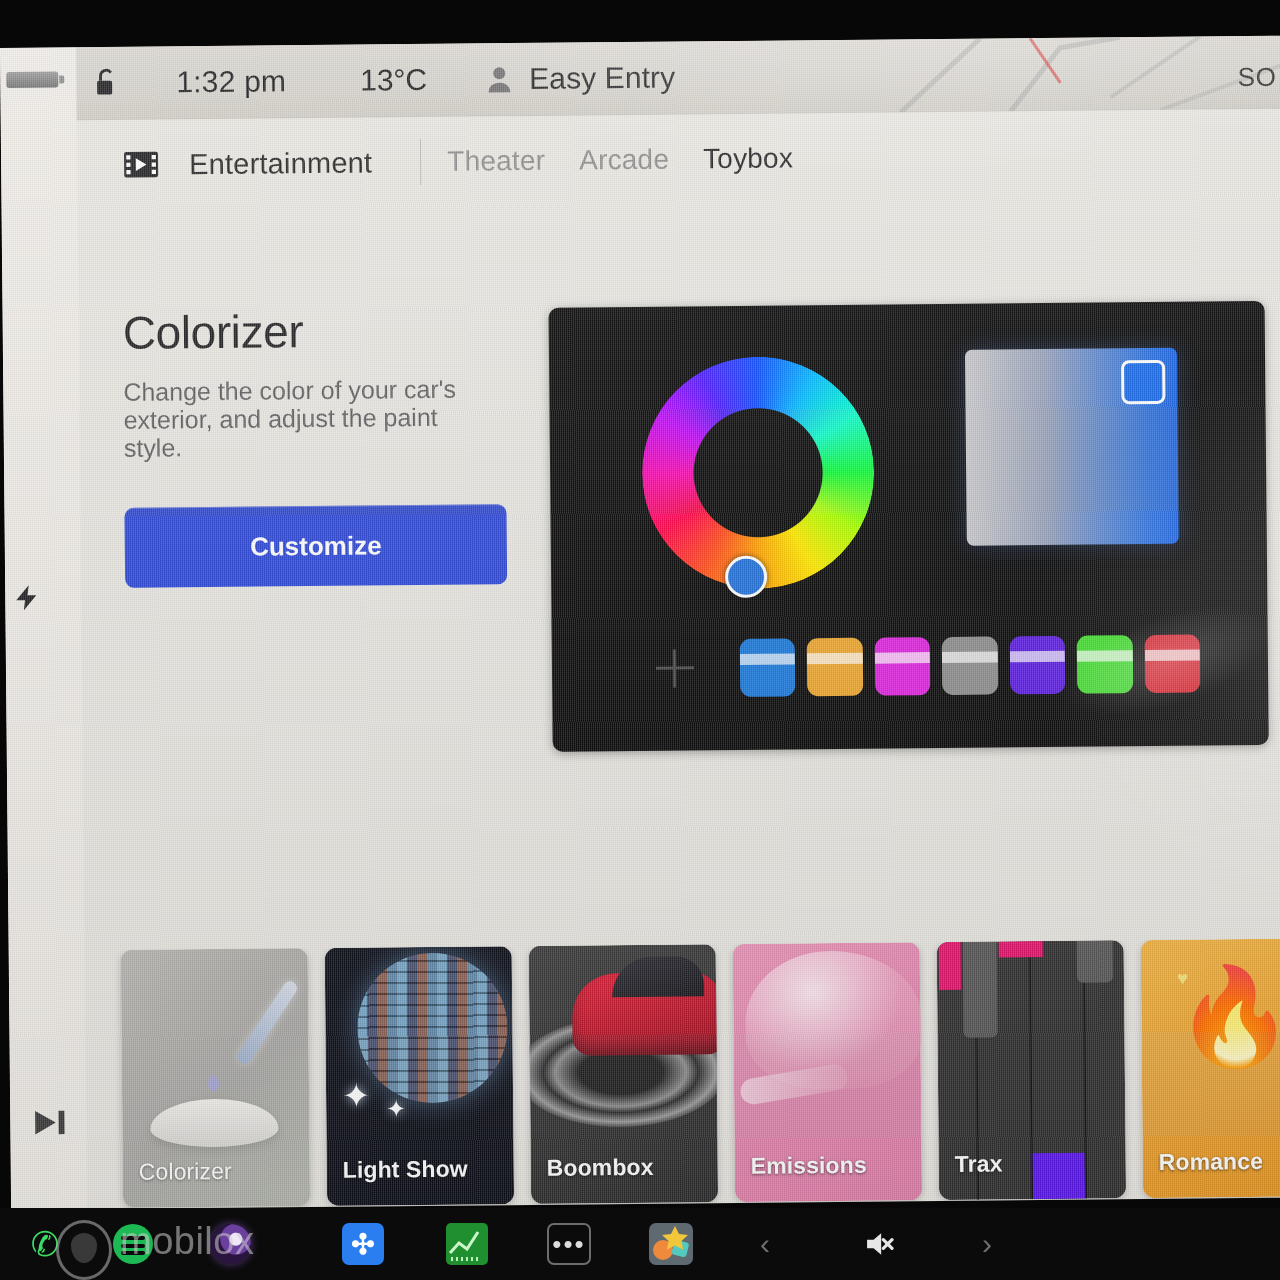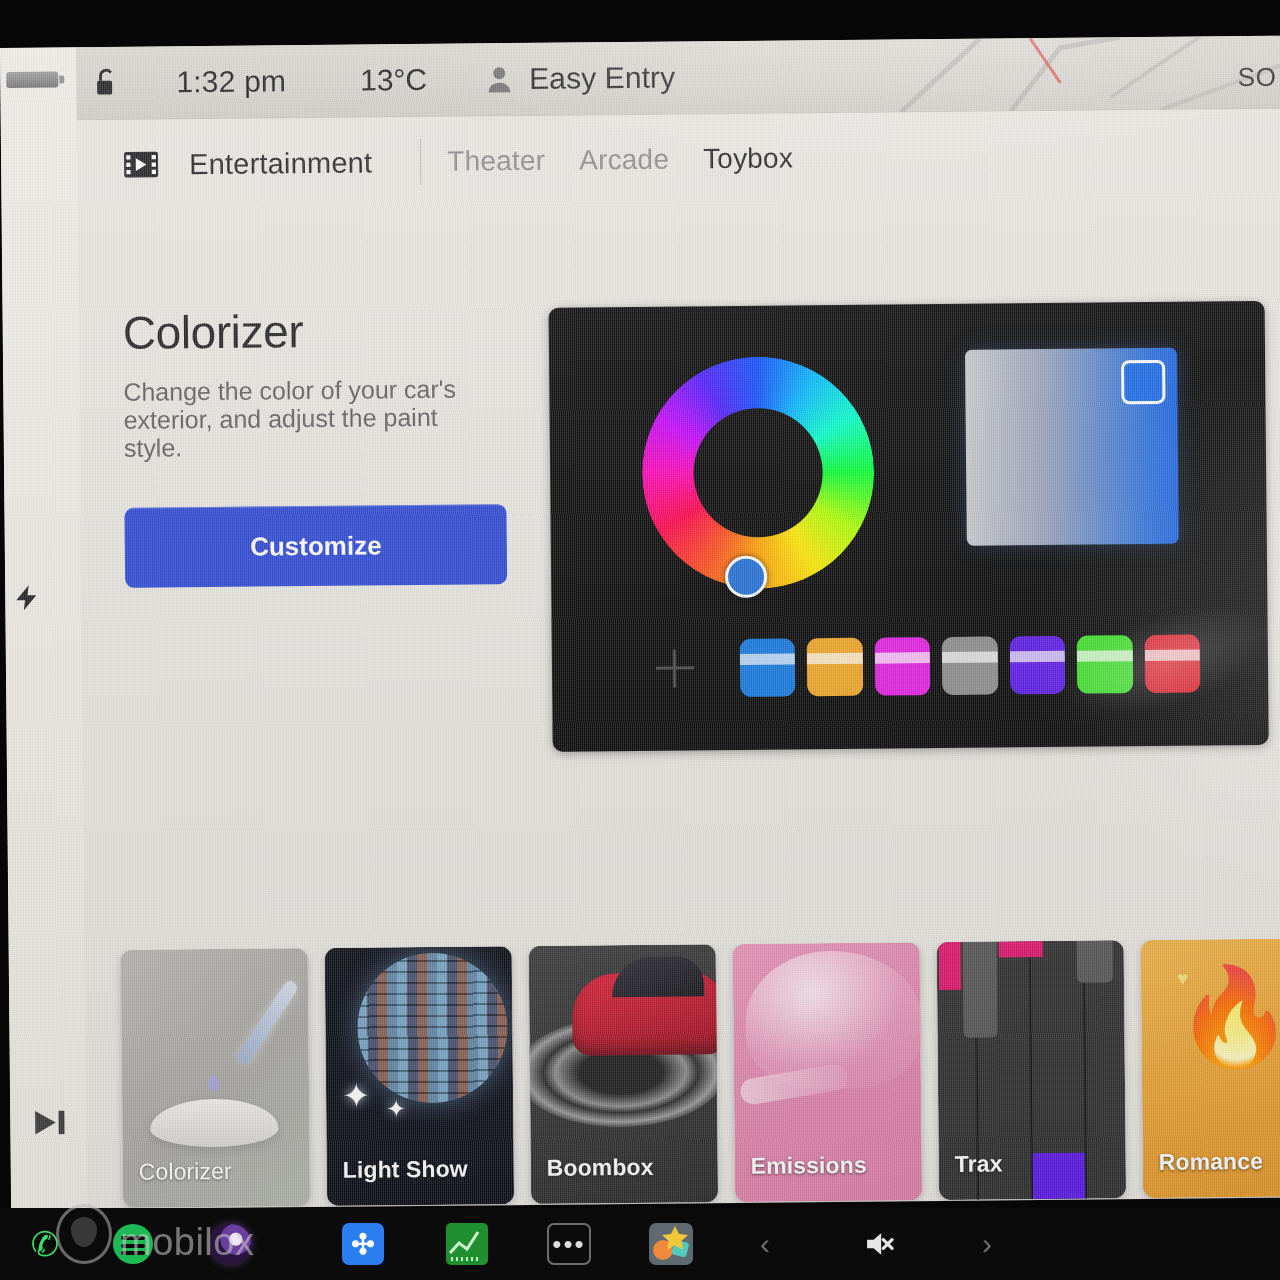--- a/index.html
+++ b/index.html
@@ -182,21 +182,21 @@
     background:radial-gradient(circle at 62% 38%, #efe6f8 0 6px, #6b3f9e 7px 15px, #2a1440 16px);
     box-shadow:0 0 8px rgba(140,90,200,.6);}
   .tb-bt{ width:42px; height:42px; border-radius:7px; background:#2a7ef0; color:#fff;
     display:flex; align-items:center; justify-content:center; font-size:28px; font-weight:700;}
   .tb-chart{ width:42px; height:42px; border-radius:5px; background:#1f8f2f; position:relative; overflow:hidden;}
   .tb-dots{ width:44px; height:42px; border:2px solid #6d6d6d; border-radius:7px; color:#dcdcdc;
     display:flex; align-items:center; justify-content:center; font-size:26px; letter-spacing:2px;}
   .tb-apps{ width:44px; height:42px; border-radius:7px; background:#5f6a70; position:relative; overflow:hidden;}
   .tb-chev{ color:#6e6e6e; font-size:30px; }
   .tb-mute{ color:#e6e6e6; font-size:28px; display:flex; align-items:center; gap:3px;}
-  .watermark{ position:absolute; left:56px; bottom:16px; display:flex; align-items:flex-end; gap:8px;
+  .watermark{ position:absolute; left:56px; bottom:0; display:flex; align-items:flex-start; gap:8px;
     opacity:.55; pointer-events:none; z-index:25;}
   .wm-ring{ width:56px; height:60px; border-radius:50%; border:3px solid #b7b7b7; position:relative;}
   .wm-ring:after{ content:""; position:absolute; left:12px; top:10px; width:26px; height:30px;
     background:#5f5f5f; border-radius:50% 50% 50% 50%/ 40% 40% 60% 60%;}
   .wm-text{ font-size:38px; color:#cfcfcf; letter-spacing:.5px; font-weight:400;}
 </style>
 </head>
 <body>
 
 <div id="photo">

